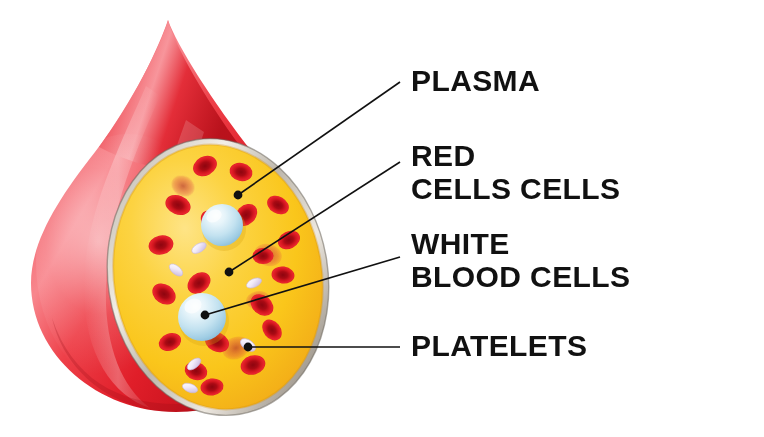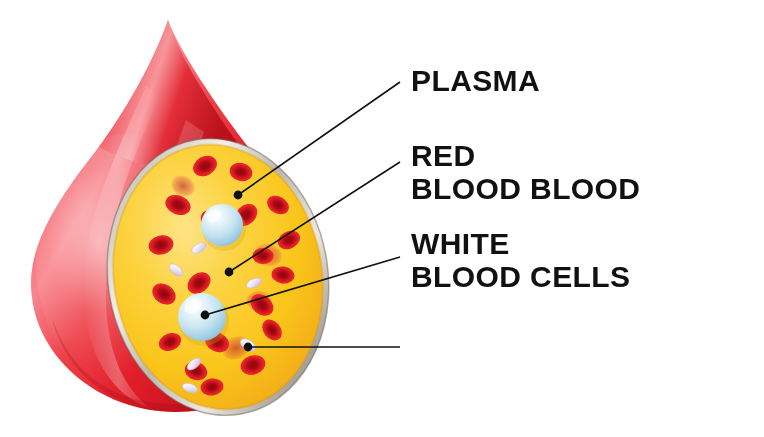--- a/index.html
+++ b/index.html
@@ -315,20 +315,21 @@
         <line x1="248" y1="347" x2="400" y2="347"></line>
         <circle cx="248" cy="347" r="3.6"></circle>
       </g>
     </g>
   </svg>
 
   <div class="label-layer">
     <div class="anno" id="anno-plasma">PLASMA</div>
 
     <div class="anno" id="anno-rbc">RED
-BLOOD BLOOD</div>
+CELLS CELLS</div>
 
     <div class="anno" id="anno-wbc">WHITE
 BLOOD CELLS</div>
 
+    <div class="anno" id="anno-platelet">PLATELETS</div>
   </div>
 
 </div>
 
 </body></html>

